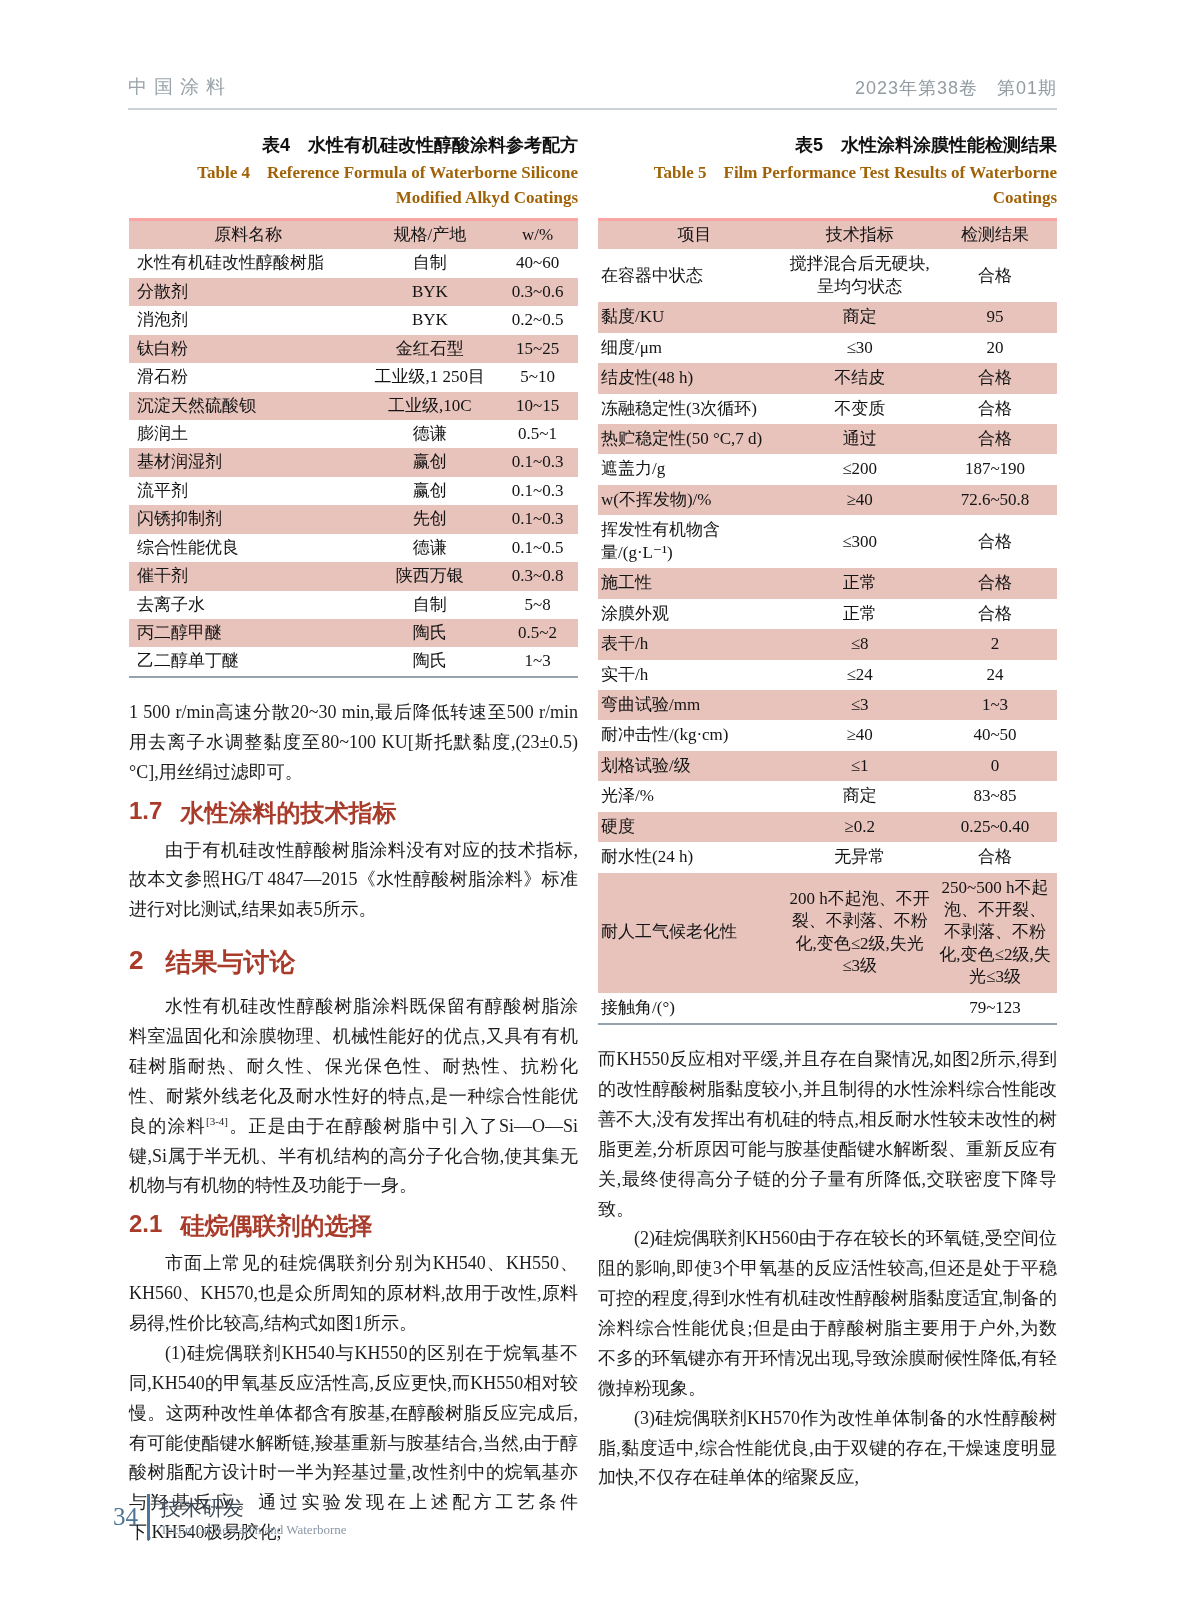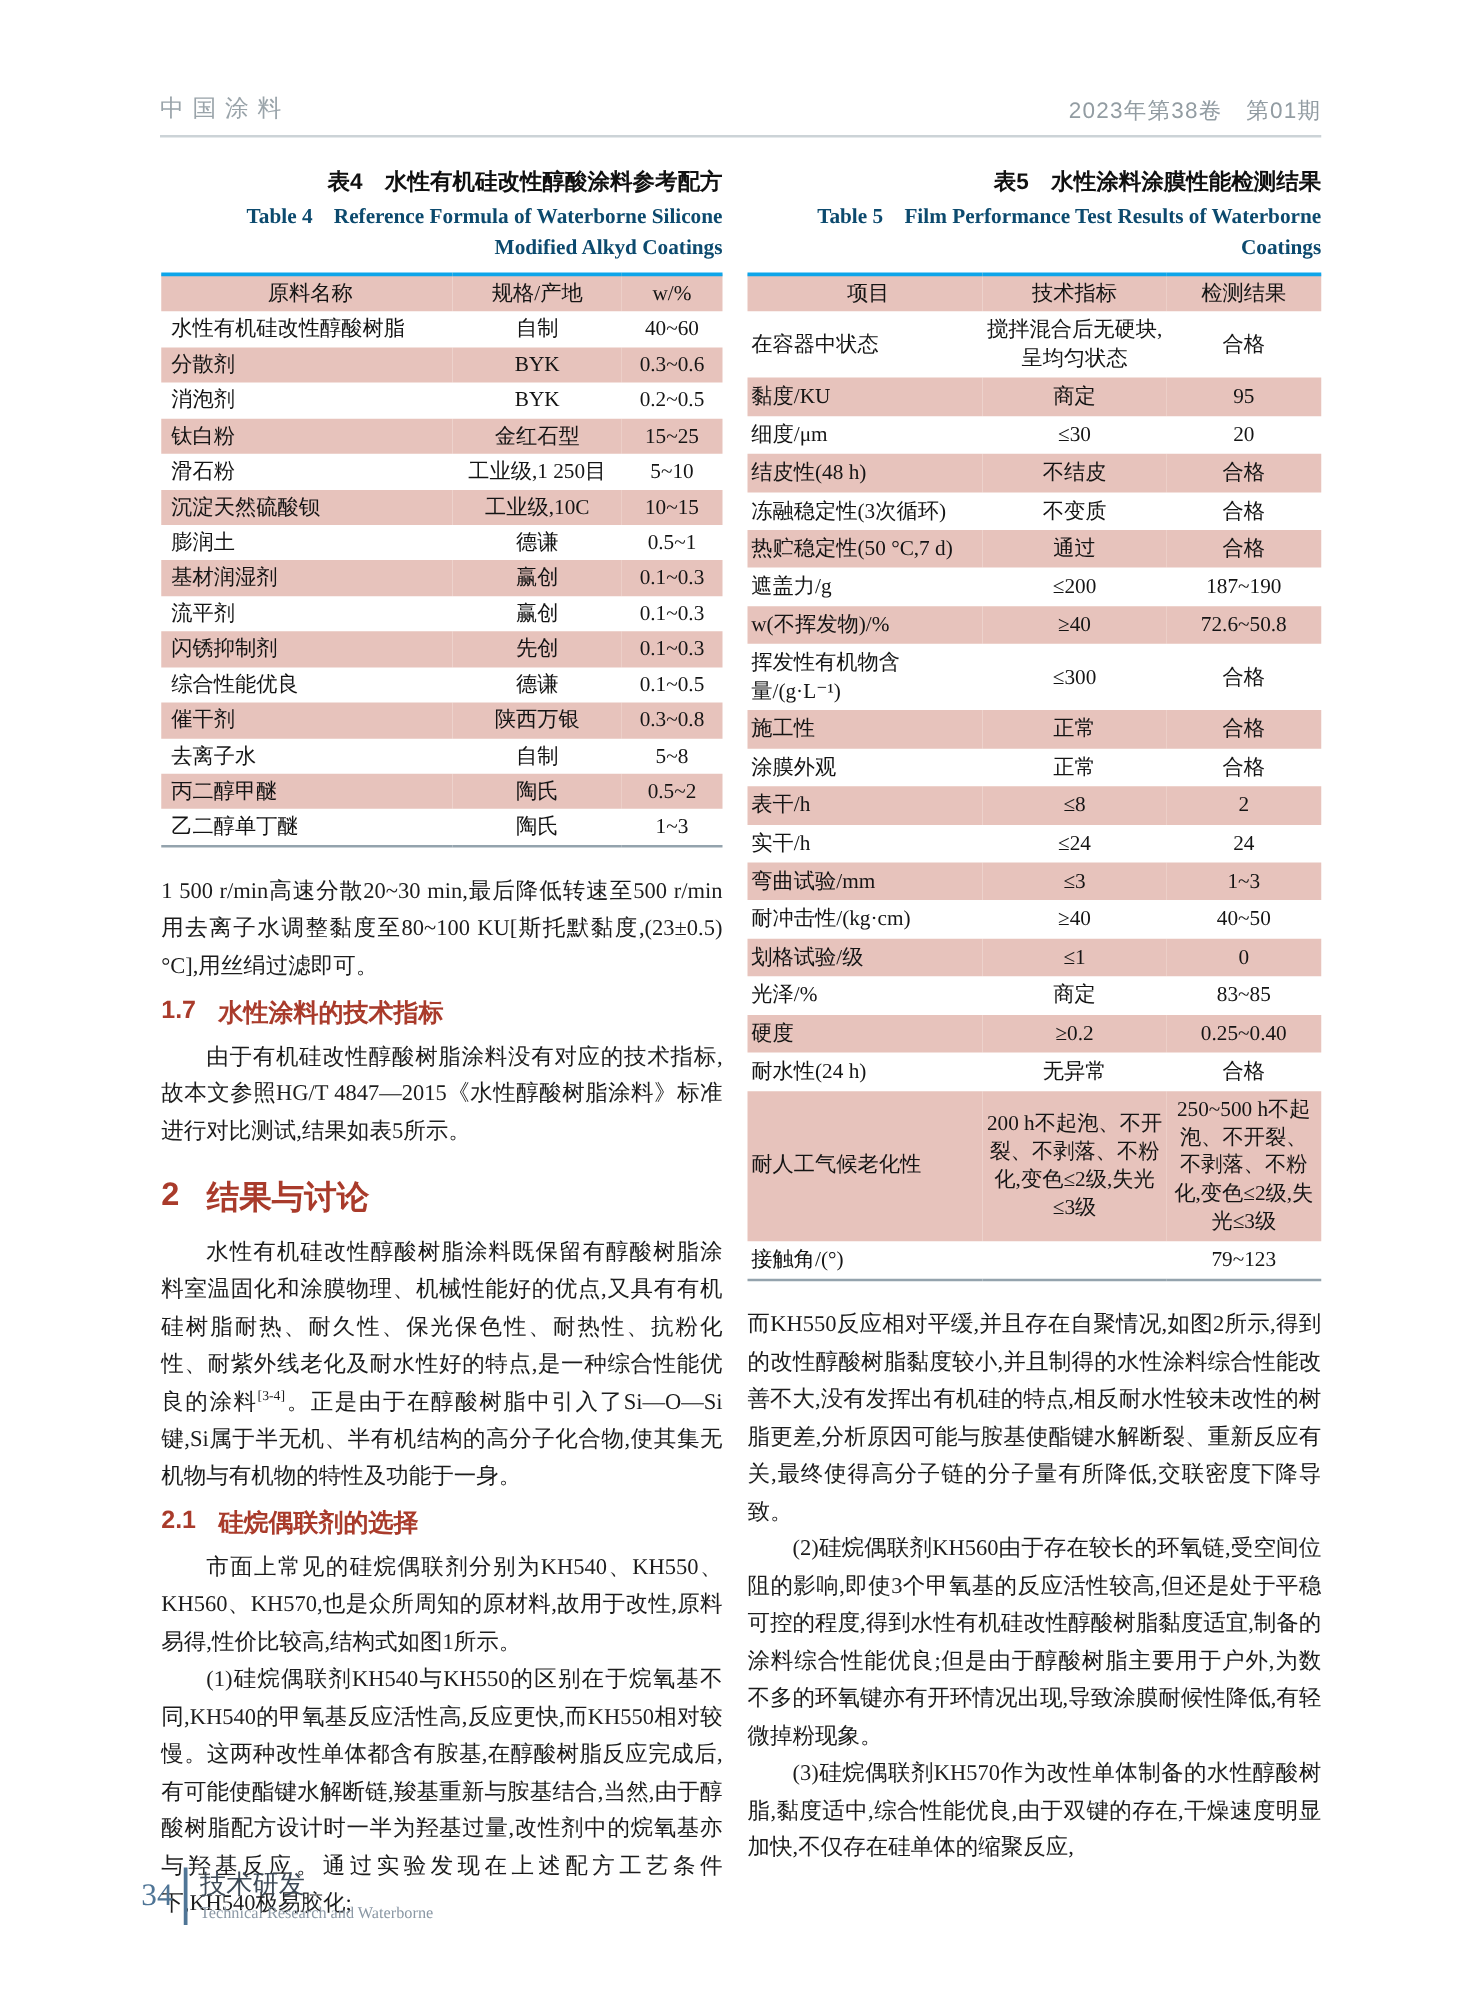--- a/index.html
+++ b/index.html
@@ -18,38 +18,38 @@
   .issue   { font-family:"Liberation Sans","DejaVu Sans",sans-serif; font-size:18px; letter-spacing:1px; color:#929ca2; }
 
   
   .col { position:absolute; top:126px; }
   .col-left  { left:129px; width:449px; }
   .col-right { left:598px; width:459px; }
 
   
   .caption { text-align:right; margin:6px 0 7px 0; }
   .caption-zh { font-family:"Liberation Sans","DejaVu Sans",sans-serif; font-weight:bold; font-size:18px; color:#101010; line-height:1.55; }
-  .caption-en { font-weight:bold; font-size:17px; color:#0c4a6e; line-height:1.5; }
-
-  
-  table { width:100%; border-collapse:collapse; border-top:3px solid #0ea5e9; border-bottom:2px solid #94a3ad; margin:0 0 20px 0; }
+  .caption-en { font-weight:bold; font-size:17px; color:#a16207; line-height:1.5; }
+
+  
+  table { width:100%; border-collapse:collapse; border-top:3px solid #fca5a5; border-bottom:2px solid #94a3ad; margin:0 0 20px 0; }
   th, td { font-size:17px; font-weight:normal; padding:3px 3px; text-align:center; vertical-align:middle; line-height:1.32; color:#141414; }
   td:first-child, th:first-child { text-align:left; padding-left:8px; }
   thead tr, tr.shaded { background:#e7c3bc; }
   .t4 tr { height:28px; }
   .t5 td { padding:4px 3px; }
   .t5 tr { height:30px; }
 
   
   .para { font-size:18px; line-height:1.66; text-align:justify; margin:0; color:#1c1c1c; }
   .indent { text-indent:2em; }
   sup { font-size:11px; line-height:0; }
 
   .sec-h3 { font-family:"Liberation Sans","DejaVu Sans",sans-serif; font-weight:bold; color:#a93b2b;
-            font-size:20px; margin:9px 0 7px 0; display:flex;text-align:right; }
+            font-size:24px; margin:9px 0 7px 0; display:flex;text-align:right; }
   .sec-h3 .num { margin-right:18px; }
   .sec-h2 { font-family:"Liberation Sans","DejaVu Sans",sans-serif; font-weight:bold; color:#a93b2b;
             font-size:26px; margin:20px 0 12px 0; display:flex; }
   .sec-h2 .num { margin-right:22px; }
 
   
   .page-footer { position:absolute; left:113px; top:1494px; display:flex; align-items:center; }
   .page-num  { font-size:25px; color:#4f7596; margin-right:9px; }
   .footer-bar { width:3px; height:46px; background:#4f7596; margin-right:10px; }
   .footer-zh { font-family:"Liberation Sans","DejaVu Sans",sans-serif; font-weight:normal; font-size:21px; color:#3d4a57; line-height:1.1; }

